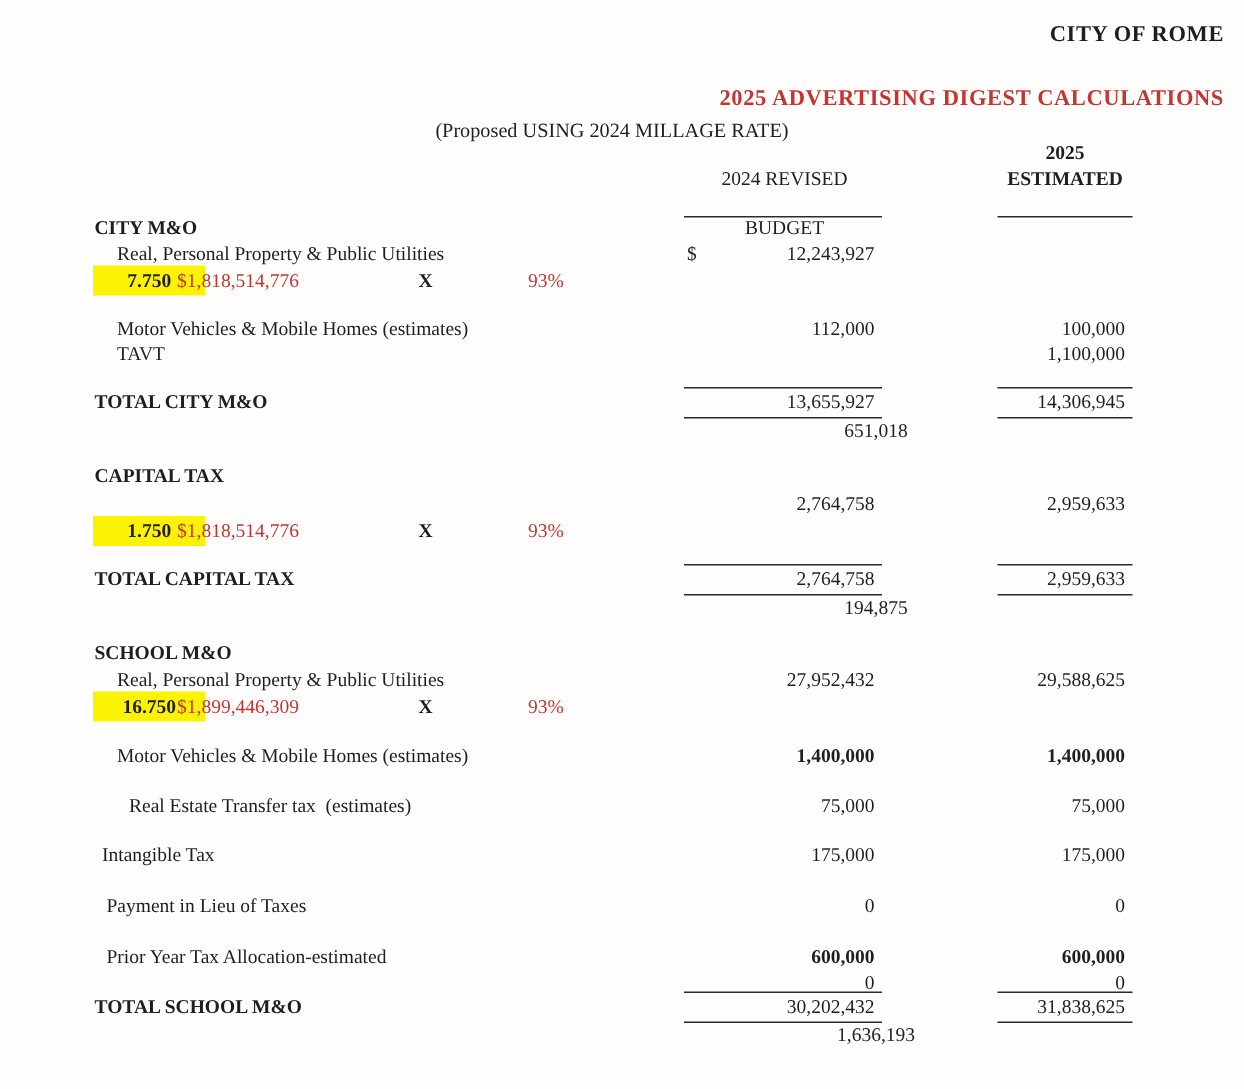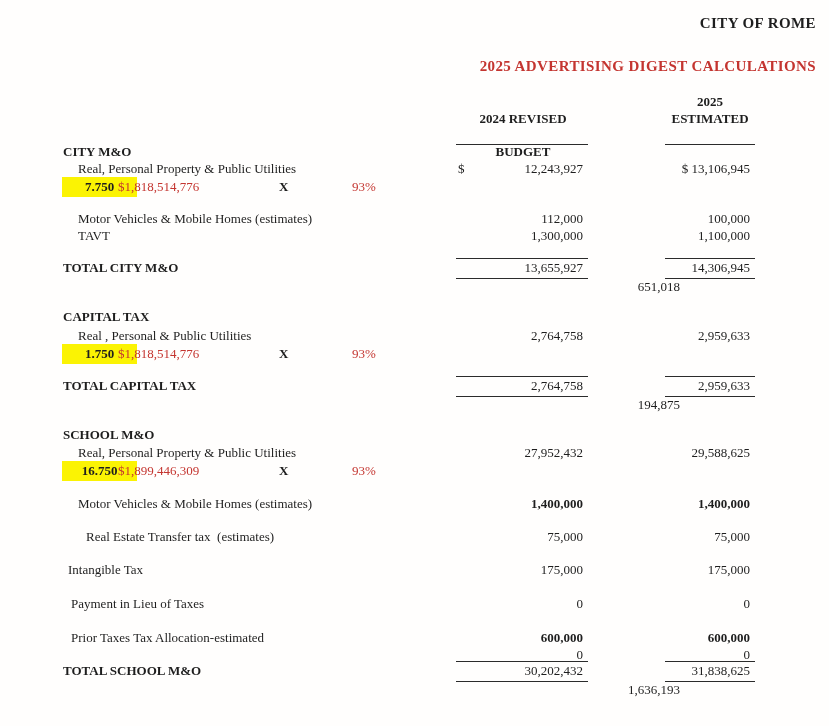--- a/index.html
+++ b/index.html
@@ -19,79 +19,77 @@
   .t{position:absolute;font-size:13px;line-height:16px;white-space:pre;}
   .b{font-weight:bold;}
   .red{color:var(--red);}
   
   .title{left:0;width:816px;text-align:right;font-weight:bold;font-size:15px;letter-spacing:.4px;}
   .sub{left:0;width:816px;text-align:center;font-size:13.5px;}
   
   .lbl1{left:63px;}
   .c2024{left:413px;width:170px;text-align:right;}
   .c2025{left:580px;width:170px;text-align:right;}
-  .cmid{left:540px;width:140px;text-align:right;}
-  .hd2024{left:443px;width:160px;text-align:center;font-weight:bold;}
+  .cmid{left:514px;width:140px;text-align:center;}
+  .hd2024{left:443px;width:160px;text-align:center;font-weight:normal;}
   .hd2025{left:640px;width:140px;text-align:center;font-weight:bold;}
   .rule{position:absolute;height:0;border-top:1.5px solid #2b2b2b;}
   .r2024{left:456px;width:132px;}
   .r2025{left:665px;width:90px;}
   .hl-box{
     position:absolute;left:62px;width:75px;height:20px;
     background:var(--hl);
     text-align:center;font-weight:bold;font-size:13px;line-height:20px;
   }
 </style>
 </head>
 <body>
 
 <div id="page">
 
   <div class="t title" style="top:15px">CITY OF ROME</div>
   <div class="t title red" style="top:58px">2025 ADVERTISING DIGEST CALCULATIONS</div>
+  <div class="t sub" style="top:79px">(Proposed USING 2024 MILLAGE RATE)</div>
 
   <div class="t hd2025" style="top:94px">2025</div>
   <div class="t hd2024" style="top:111px">2024 REVISED</div>
   <div class="t hd2025" style="top:111px">ESTIMATED</div>
   <div class="t hd2024" style="top:144px">BUDGET</div>
   <div class="rule r2024" style="top:144px"></div>
   <div class="rule r2025" style="top:144px"></div>
 
   <div class="t lbl1 b" style="top:144px">CITY M&amp;O</div>
 
   <div class="t" style="left:78px;top:161px">Real, Personal Property &amp; Public Utilities</div>
   <div class="t" style="left:458px;top:161px">$</div>
   <div class="t c2024" style="top:161px">12,243,927</div>
-  <div class="t c2025" style="top:161px">$ 13,106,945</div>
 
   <div class="hl-box" style="top:177px">7.750</div>
   <div class="t red" style="left:118px;top:179px">$1,818,514,776</div>
   <div class="t b" style="left:279px;top:179px">X</div>
   <div class="t red" style="left:352px;top:179px">93%</div>
 
   <div class="t" style="left:78px;top:211px">Motor Vehicles &amp; Mobile Homes (estimates)</div>
   <div class="t c2024" style="top:211px">112,000</div>
   <div class="t c2025" style="top:211px">100,000</div>
 
   <div class="t" style="left:78px;top:228px">TAVT</div>
-  <div class="t c2024" style="top:228px">1,300,000</div>
   <div class="t c2025" style="top:228px">1,100,000</div>
 
   <div class="rule r2024" style="top:258px"></div>
   <div class="rule r2025" style="top:258px"></div>
   <div class="t lbl1 b" style="top:260px">TOTAL CITY M&amp;O</div>
   <div class="t c2024" style="top:260px">13,655,927</div>
   <div class="t c2025" style="top:260px">14,306,945</div>
   <div class="rule r2024" style="top:278px"></div>
   <div class="rule r2025" style="top:278px"></div>
   <div class="t cmid" style="top:279px">651,018</div>
 
   <div class="t lbl1 b" style="top:309px">CAPITAL TAX</div>
 
-  <div class="t" style="left:78px;top:328px">Real , Personal &amp; Public Utilities</div>
   <div class="t c2024" style="top:328px">2,764,758</div>
   <div class="t c2025" style="top:328px">2,959,633</div>
 
   <div class="hl-box" style="top:344px">1.750</div>
   <div class="t red" style="left:118px;top:346px">$1,818,514,776</div>
   <div class="t b" style="left:279px;top:346px">X</div>
   <div class="t red" style="left:352px;top:346px">93%</div>
 
   <div class="rule r2024" style="top:376px"></div>
   <div class="rule r2025" style="top:376px"></div>
@@ -122,21 +120,21 @@
   <div class="t c2025" style="top:529px">75,000</div>
 
   <div class="t" style="left:68px;top:562px">Intangible Tax</div>
   <div class="t c2024" style="top:562px">175,000</div>
   <div class="t c2025" style="top:562px">175,000</div>
 
   <div class="t" style="left:71px;top:596px">Payment in Lieu of Taxes</div>
   <div class="t c2024" style="top:596px">0</div>
   <div class="t c2025" style="top:596px">0</div>
 
-  <div class="t" style="left:71px;top:630px">Prior Taxes Tax Allocation-estimated</div>
+  <div class="t" style="left:71px;top:630px">Prior Year Tax Allocation-estimated</div>
   <div class="t c2024 b" style="top:630px">600,000</div>
   <div class="t c2025 b" style="top:630px">600,000</div>
 
   <div class="t c2024" style="top:647px">0</div>
   <div class="t c2025" style="top:647px">0</div>
 
   <div class="rule r2024" style="top:661px"></div>
   <div class="rule r2025" style="top:661px"></div>
   <div class="t lbl1 b" style="top:663px">TOTAL SCHOOL M&amp;O</div>
   <div class="t c2024" style="top:663px">30,202,432</div>

